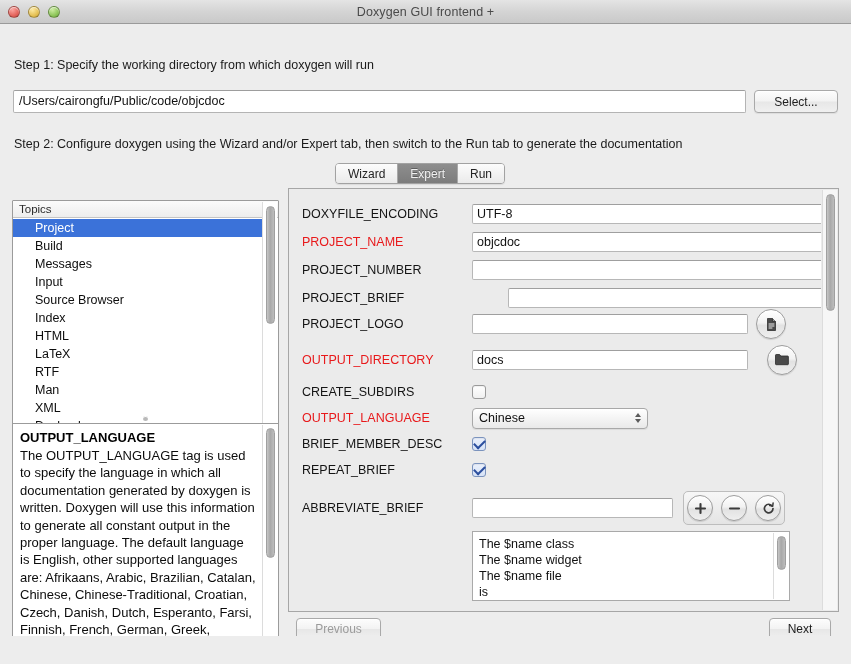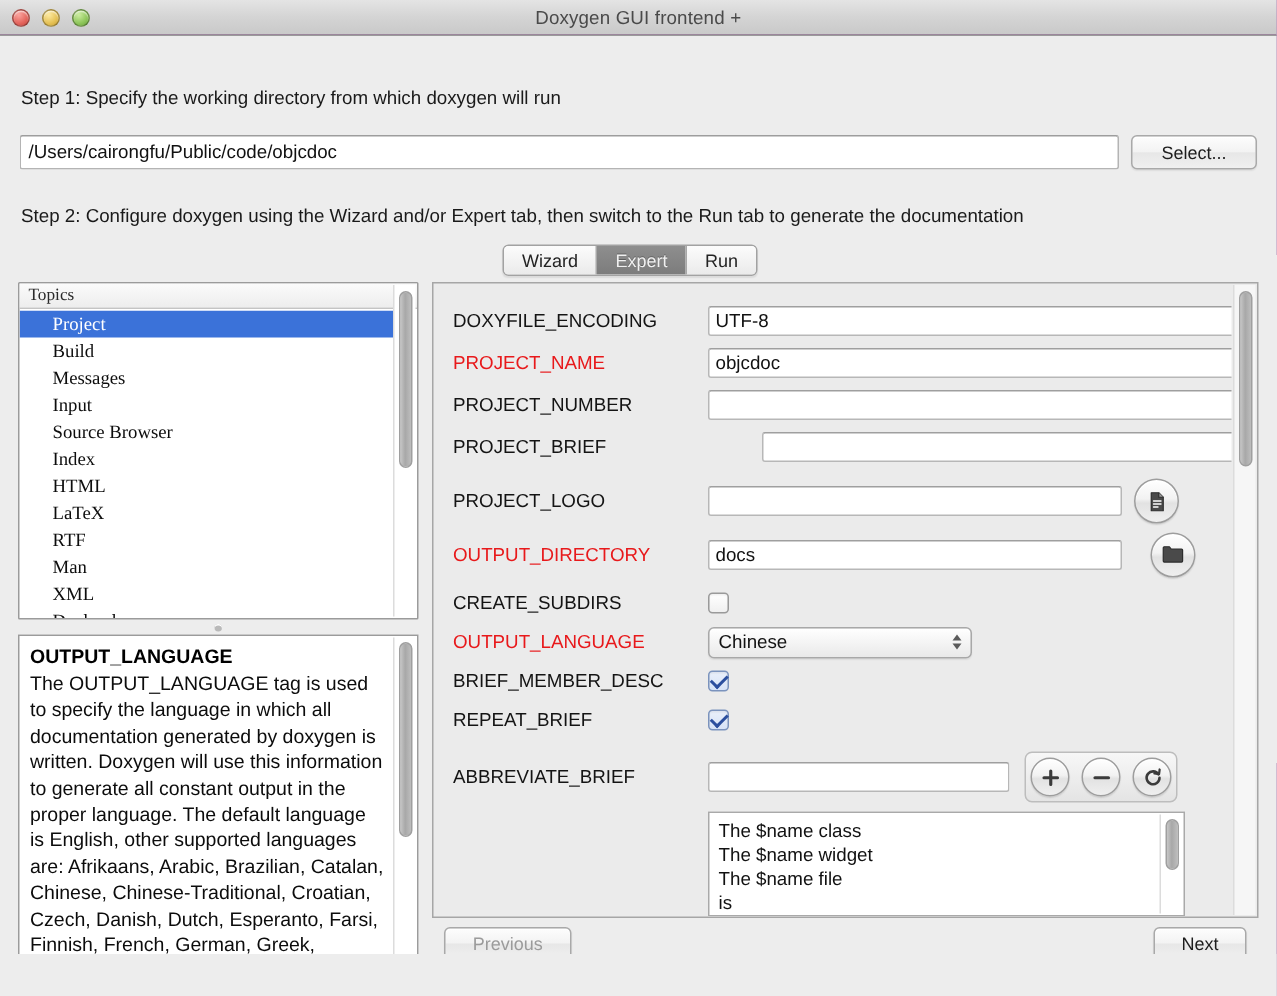--- a/index.html
+++ b/index.html
@@ -154,24 +154,23 @@
     width: 267px; height: 468px;
   }
   .panel {
     background: #ffffff;
     border: 1px solid #9b9b9b;
     position: relative;
     overflow: hidden;
   }
   #topics-panel {
     position: absolute;
-    left: 0; top: 0;
+    left: 0; top: 12px;
     width: 267px; height: 225px;
     border-radius: 1px;
-    font-family: Liberation Serif, serif;
   }
   .topics-header {
     height: 17px;
     background: linear-gradient(to bottom, #fbfbfb, #ededed);
     border-bottom: 1px solid #c4c4c4;
     font-size: 11.5px;
     color: #2b2b2b;
     display: flex;
     align-items: center;
     padding-left: 6px;
@@ -517,21 +516,21 @@
               </div>
             </div>
 
             <div class="field-row" style="margin-bottom:6px;justify-content:space-between;">
               <div class="field-label">PROJECT_NUMBER</div>
               <div class="field-control">
                 <div class="fi w-wide"></div>
               </div>
             </div>
 
-            <div class="field-row" style="margin-bottom:10px;gap:36px;">
+            <div class="field-row" style="margin-bottom:0;gap:36px;">
               <div class="field-label">PROJECT_BRIEF</div>
               <div class="field-control">
                 <div class="fi w-wide"></div>
               </div>
             </div>
 
             <div class="field-row" style="margin-bottom:6px;">
               <div class="field-label">PROJECT_LOGO</div>
               <div class="field-control" style="gap:8px;">
                 <div class="fi w-browse"></div>

